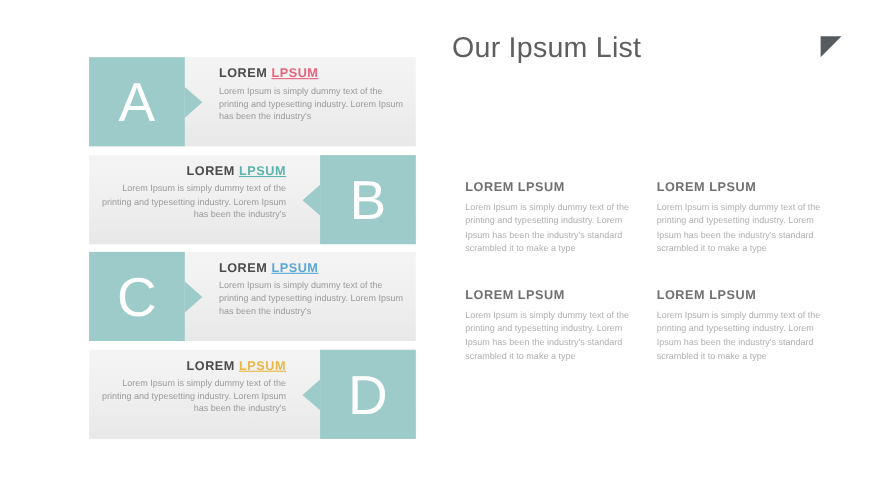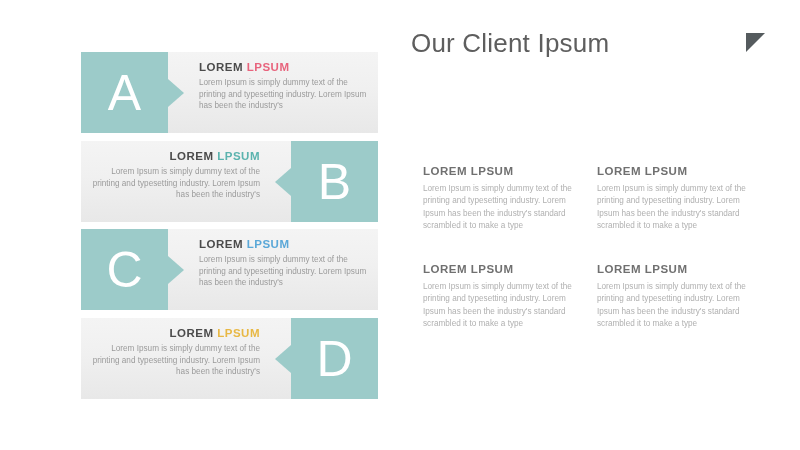--- a/index.html
+++ b/index.html
@@ -105,21 +105,21 @@
   .row.rtl .row-text{left:7px;text-align:right;}
 
   .row-heading{
     font-size:11.5px;
     font-weight:700;
     letter-spacing:.5px;
     color:#4b4b4b;
     margin:0 0 4px 0;
     white-space:nowrap;
   }
-  .row-heading .accent{font-weight:700;}
+  .row-heading .accent{font-weight:700;text-decoration:underline;}
 
   .row-body{
     font-size:8.2px;
     line-height:1.42;
     color:#9b9b9b;
     margin:0;
   }
 
   
   .right-grid{
@@ -147,21 +147,21 @@
   .cell-body{
     font-size:8.2px;
     line-height:1.5;
     color:#b0b0b0;
     margin:0;
   }
 </style>
 </head>
 <body>
 
-<div class="page-title">Our Client Ipsum</div>
+<div class="page-title">Our Ipsum List</div>
 
 <div class="corner-triangle"></div>
 
 <div class="left-panel">
 
   <div class="row row-r0 ltr">
     <div class="plate"></div>
     <div class="letter-block">
       <div class="letter">A</div>
     </div>

